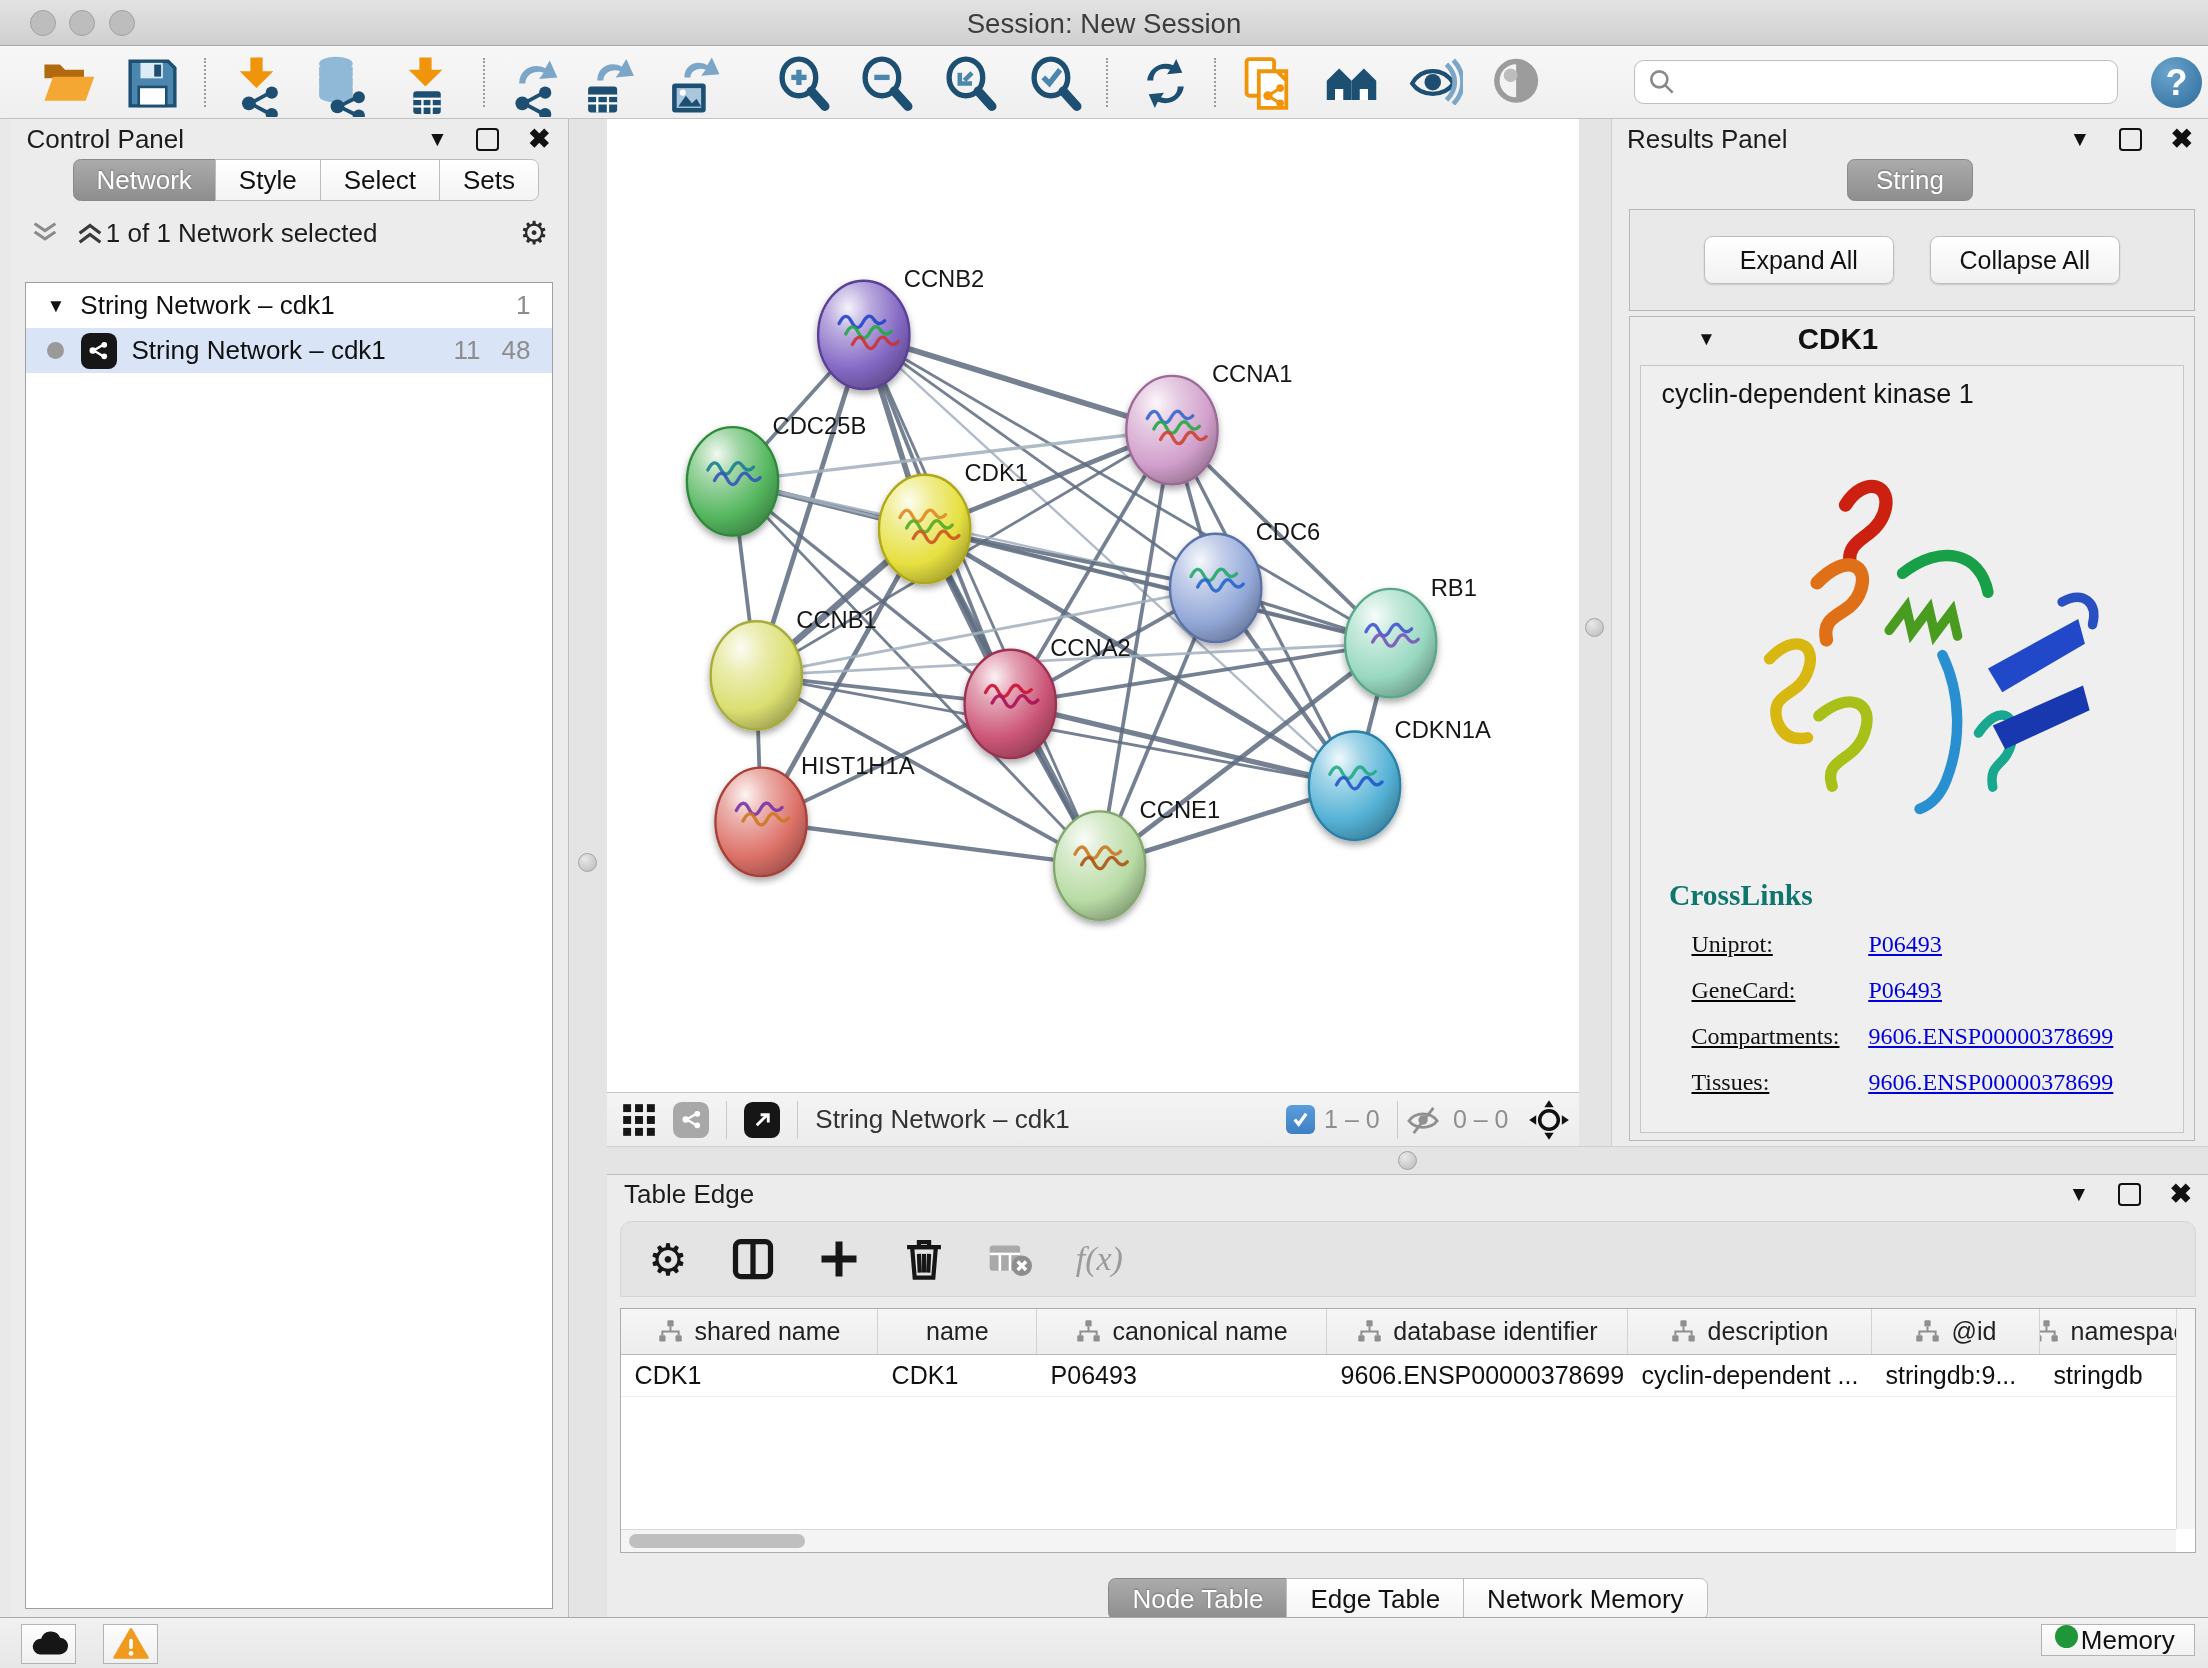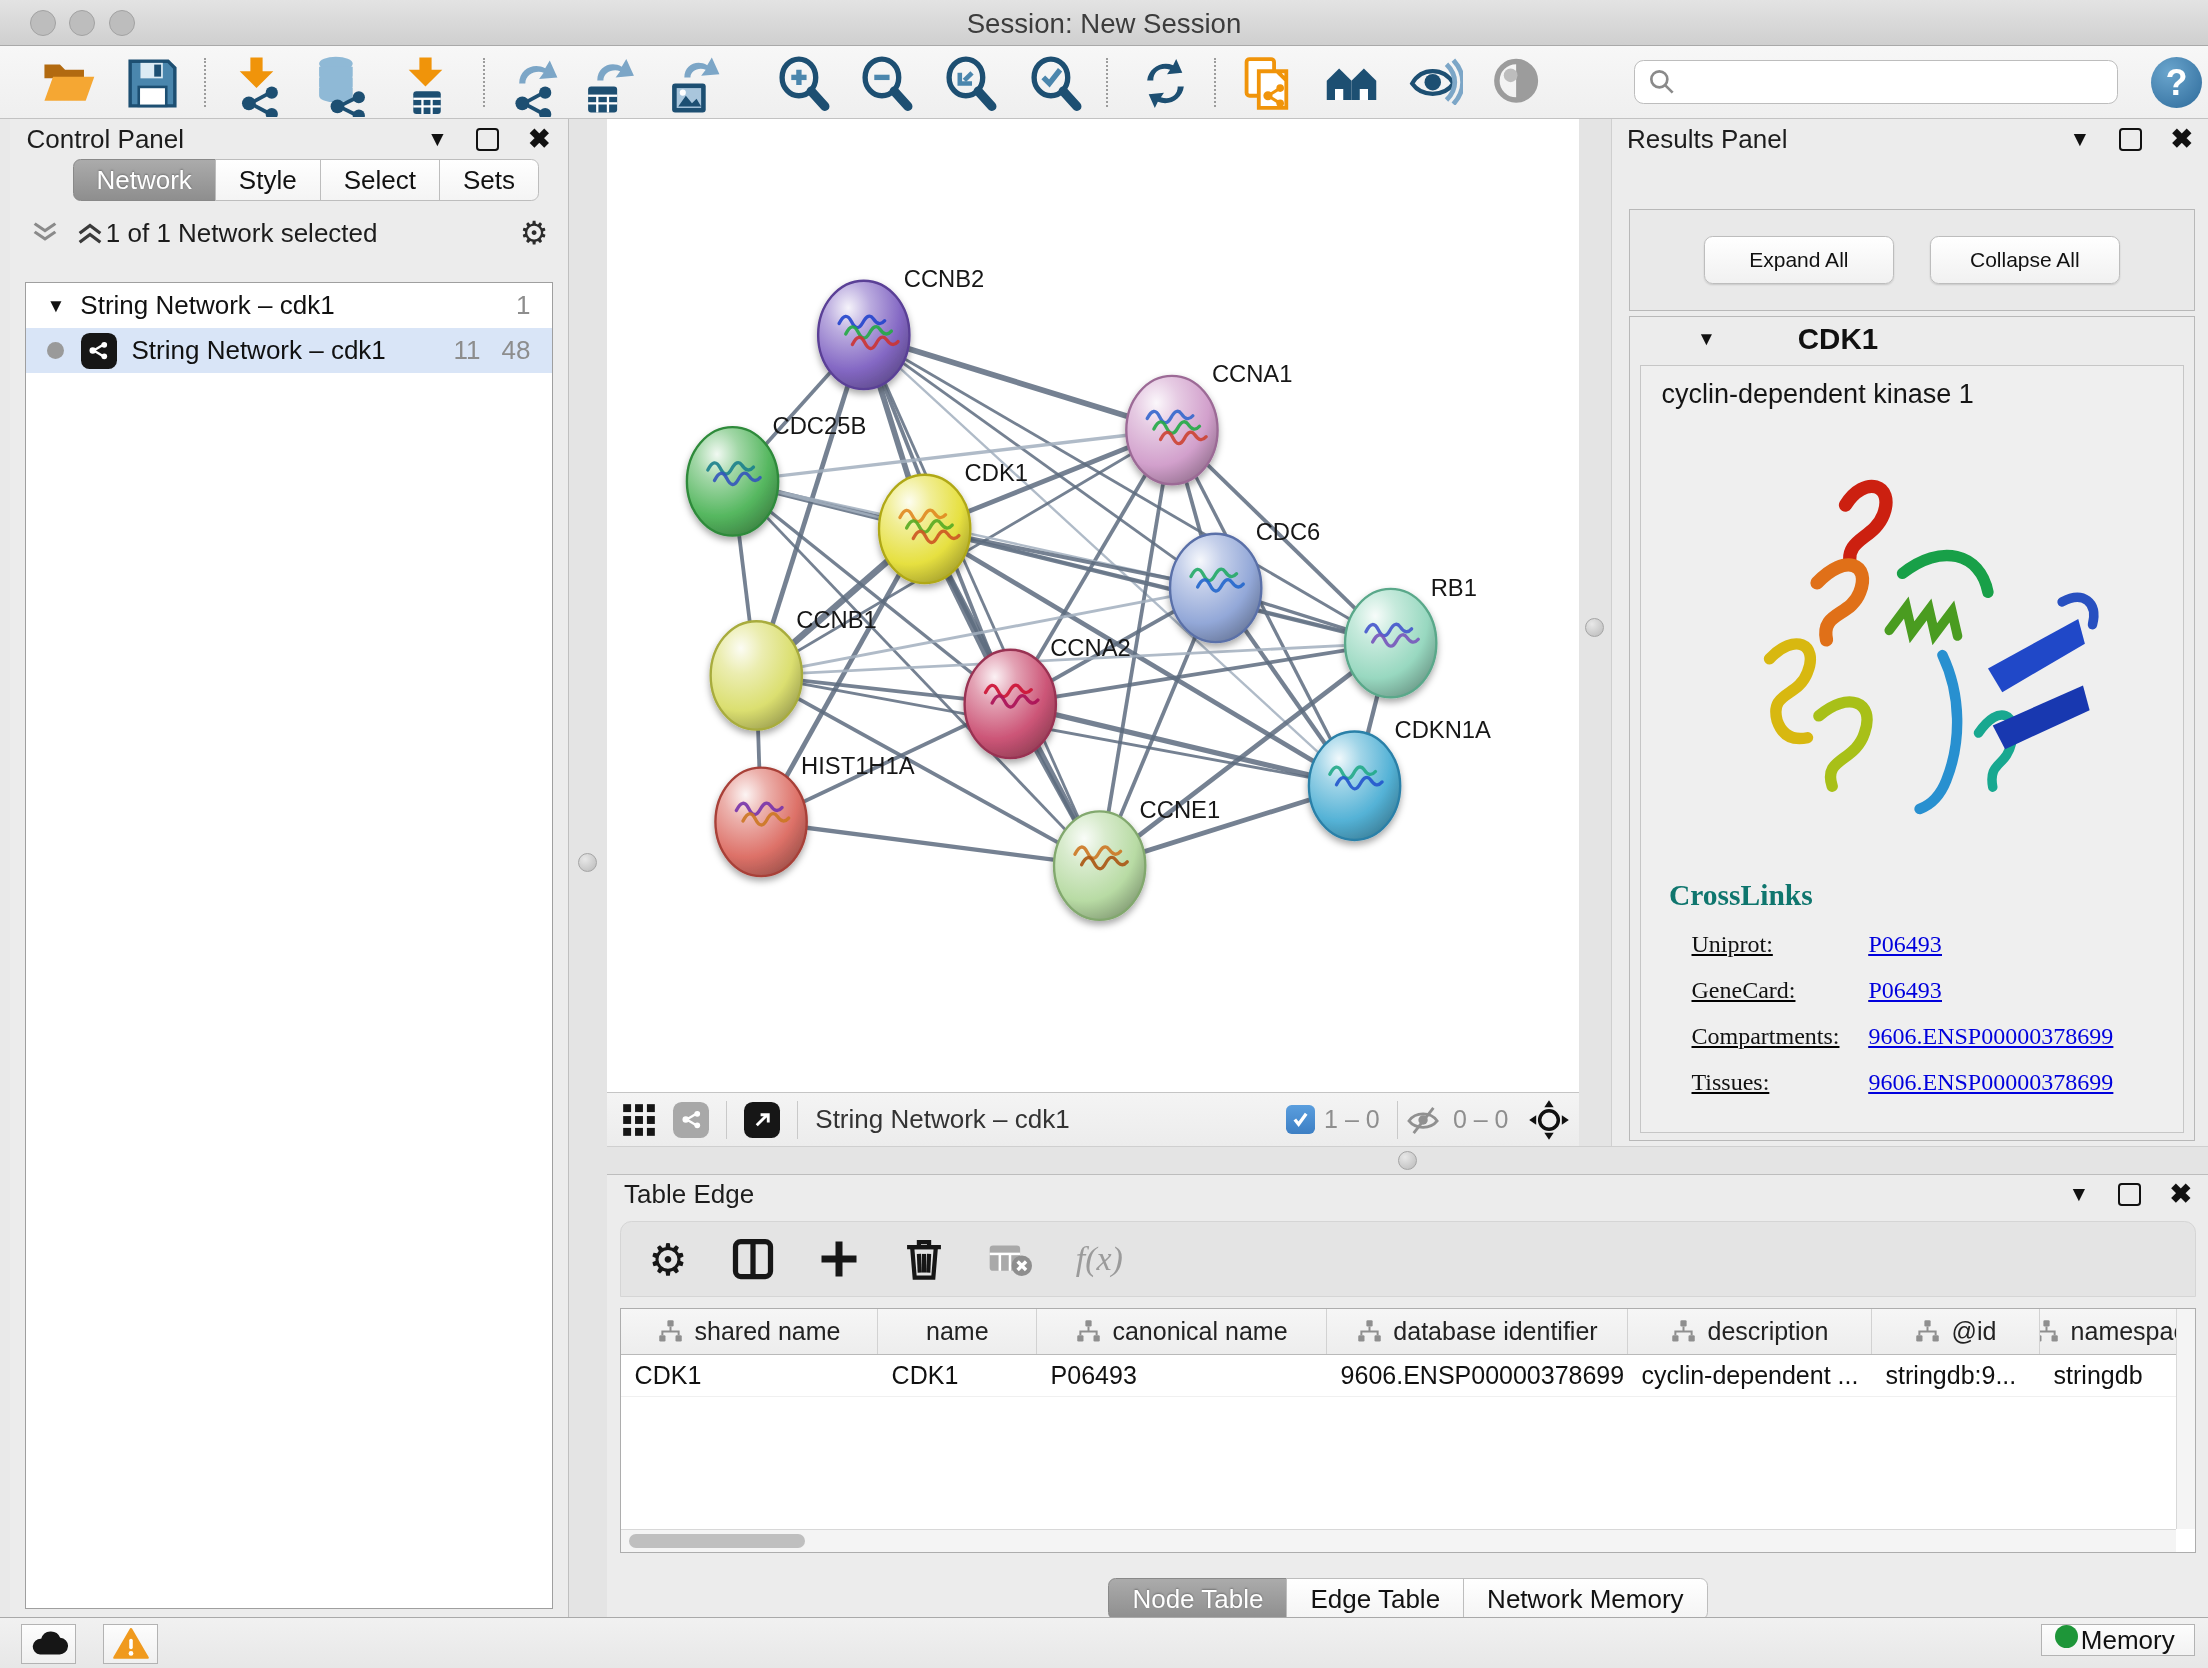--- a/index.html
+++ b/index.html
@@ -84,21 +84,21 @@
     border-left:1px solid #cfcfcf; }
   .rp-head { display:flex; align-items:center; height:40px; padding:0 15px; }
   .rp-head .panel-title { flex:1; }
   .rp-tabwrap { display:flex; justify-content:center; }
   .rp-tab { border:1px solid #898989; border-radius:7.6px; background:linear-gradient(#ababab,#8e8e8e);
     color:#fff; font-size:26px; height:42px; line-height:40px; padding:0 28.5px;
     text-shadow:0 -1px 1.9px rgba(0,0,0,.3); cursor:pointer; }
   .rp-box1 { position:absolute; left:17px; right:13.3px; top:90px; height:102px;
     border:1.9px solid #b8b8b8; background:#e9e9e9; display:flex; align-items:center; justify-content:center; gap:36px; }
   .rp-btn { width:190px; height:48px; background:linear-gradient(#ffffff,#f1f1f1);
-    border:1px solid #bdbdbd; border-radius:8.6px; font-size:21px; color:#111;
+    border:1px solid #bdbdbd; border-radius:8.6px; font-size:25px; color:#111;
     text-align:center; line-height:46px; cursor:pointer; box-shadow:0 1px 1.9px rgba(0,0,0,.15); }
   .rp-box2 { position:absolute; left:17px; right:13.3px; top:197px; bottom:4.8px;
     border:1.9px solid #b8b8b8; background:#ececec; }
   .rp-entry-head { display:flex; align-items:center; height:44px; }
   .rp-entry-head .tri { margin-left:67px; }
   .rp-entry-name { font-size:29.5px; font-weight:bold; color:#111; margin-left:67px; }
   .rp-inner { position:absolute; left:9.5px; right:9.5px; top:48px; bottom:7.6px;
     border:1.9px solid #c6c6c6; background:#efefef; overflow:hidden; }
   .rp-desc { font-size:27px; color:#151515; margin:13.3px 0 0 21px; }
   .protein-wrap { display:flex; justify-content:center; margin-top:38px; }
@@ -644,20 +644,23 @@
 
 <div class="results-panel">
   <div class="rp-head">
     <div class="panel-title">Results Panel</div>
     <div class="winbtns">
       <span class="wb-min">▼</span>
       <span class="wb-float"></span>
       <span class="wb-close">✖</span>
     </div>
   </div>
+  <div class="rp-tabwrap">
+    <div class="rp-tab">String</div>
+  </div>
   <div class="rp-box1">
     <div class="rp-btn">Expand All</div>
     <div class="rp-btn">Collapse All</div>
   </div>
   <div class="rp-box2">
     <div class="rp-entry-head">
       <span class="tri">▼</span>
       <span class="rp-entry-name">CDK1</span>
     </div>
     <div class="rp-inner">

